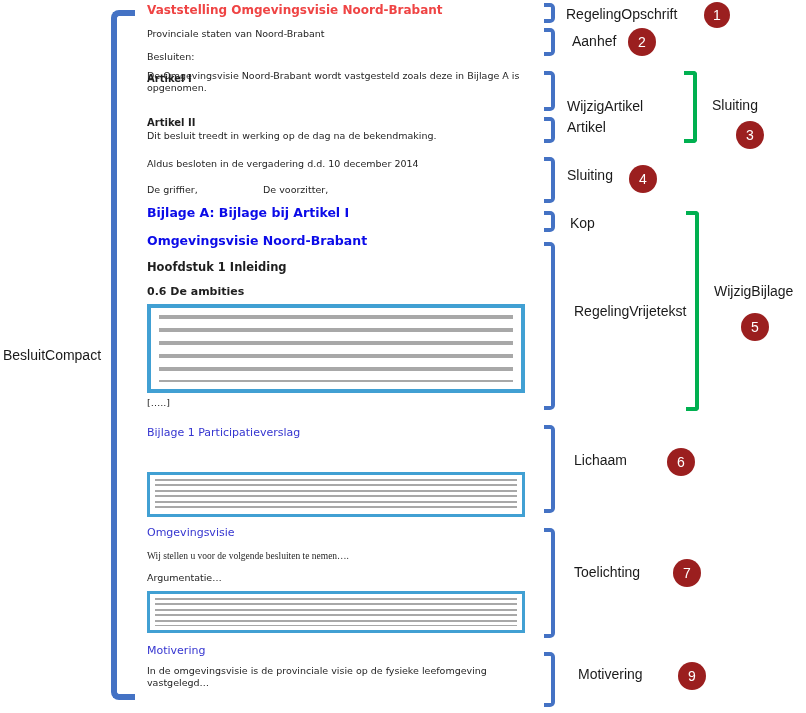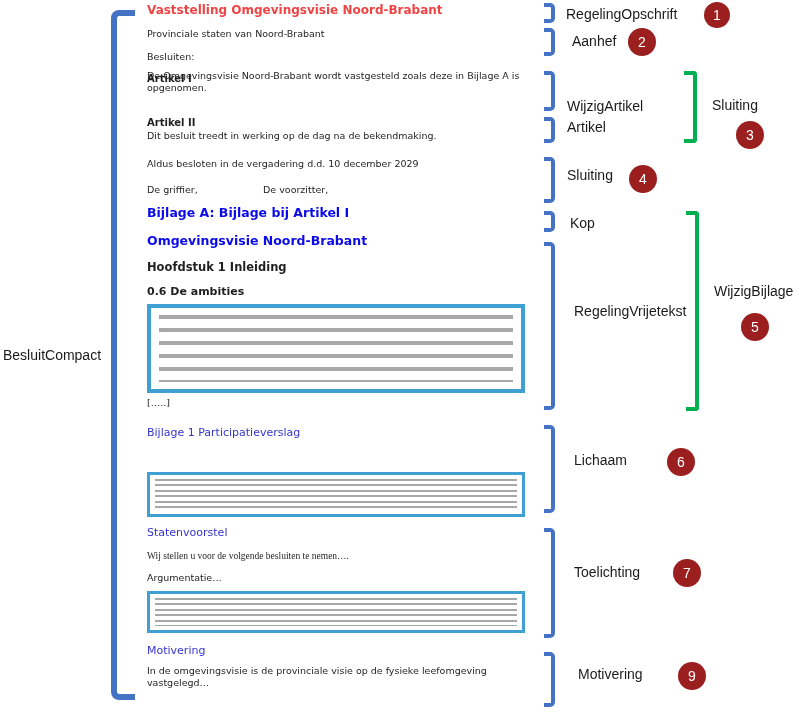--- a/index.html
+++ b/index.html
@@ -105,42 +105,42 @@
   <div class="big-bracket"></div>
 
   <div class="doc">
     <div class="doc-title">Vaststelling Omgevingsvisie Noord-Brabant</div>
     <div class="doc-p1">Provinciale staten van Noord-Brabant</div>
     <div class="doc-p2">Besluiten:</div>
     <div class="doc-art1-h">Artikel I</div>
     <div class="doc-art1-b">De Omgevingsvisie Noord-Brabant wordt vastgesteld zoals deze in Bijlage A is opgenomen.</div>
     <div class="doc-art2-h">Artikel II</div>
     <div class="doc-art2-b">Dit besluit treedt in werking op de dag na de bekendmaking.</div>
-    <div class="doc-aldus">Aldus besloten in de vergadering d.d. 10 december 2029</div>
+    <div class="doc-aldus">Aldus besloten in de vergadering d.d. 10 december 2014</div>
     <div class="doc-sign">
       <span class="g">De griffier,</span>
       <span>De voorzitter,</span>
     </div>
     <div class="doc-bijlageA">Bijlage A: Bijlage bij Artikel I</div>
     <div class="doc-omgeving">Omgevingsvisie Noord-Brabant</div>
     <div class="doc-hoofdstuk">Hoofdstuk 1 Inleiding</div>
     <div class="doc-ambities">0.6 De ambities</div>
 
     <div class="ph ph1">
         <div class="ph-lines"></div>
       </div>
 
     <div class="doc-dots">[…..]</div>
     <div class="doc-b1kop">Bijlage 1 Participatieverslag</div>
 
     <div class="ph ph2 ph-sm">
         <div class="ph-lines"></div>
       </div>
 
-    <div class="doc-statenvoorstel">Statenvoorstel</div>
+    <div class="doc-statenvoorstel">Omgevingsvisie</div>
     <div class="doc-wij">Wij stellen u voor de volgende besluiten te nemen….</div>
     <div class="doc-arg">Argumentatie…</div>
 
     <div class="ph ph3 ph-sm">
         <div class="ph-lines"></div>
       </div>
 
     <div class="doc-motkop">Motivering</div>
     <div class="doc-motbody">In de omgevingsvisie is de provinciale visie op de fysieke leefomgeving vastgelegd…</div>
   </div>

